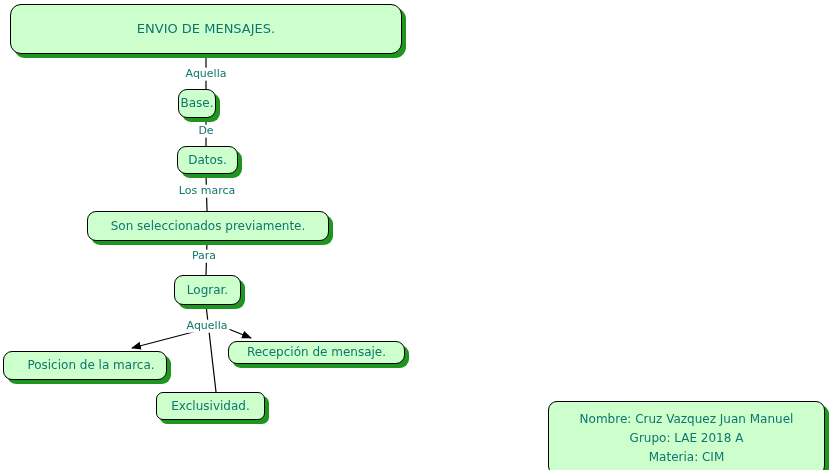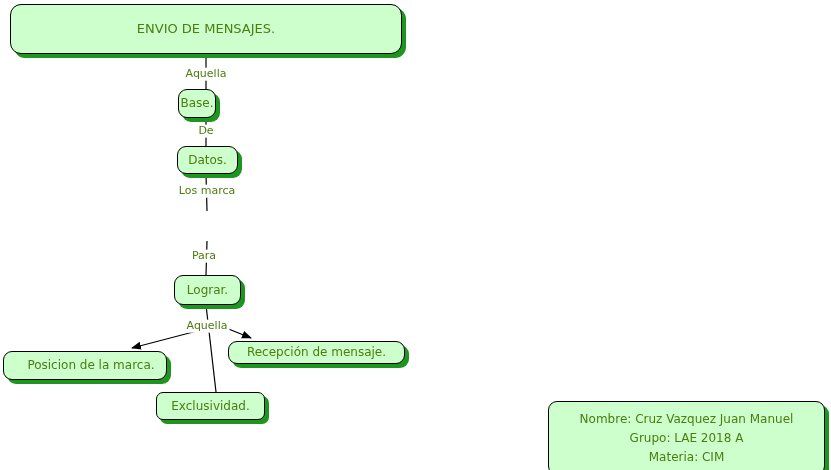--- a/index.html
+++ b/index.html
@@ -4,21 +4,21 @@
 <style>
   * { margin: 0; padding: 0; box-sizing: border-box; }
   html, body { background: #ffffff; }
   .canvas {
     position: relative;
     width: 831px;
     height: 470px;
     background: #ffffff;
     overflow: hidden;
     font-family: "DejaVu Sans", "Liberation Sans", sans-serif;
-    color: #4d7c0f;
+    color: #0f766e;
   }
   svg.links {
     position: absolute;
     left: 0; top: 0;
     width: 831px; height: 470px;
     pointer-events: none;
   }
   .node {
     position: absolute;
     display: flex;
@@ -96,20 +96,23 @@
   </div>
 
   <span class="link-label ll-de">De</span>
 
   <div class="node n-datos">
     <span>Datos.</span>
   </div>
 
   <span class="link-label ll-cuales">Los marca</span>
 
+  <div class="node n-son">
+    <span>Son seleccionados previamente.</span>
+  </div>
 
   <span class="link-label ll-para">Para</span>
 
   <div class="node n-lograr">
     <span>Lograr.</span>
   </div>
 
   <span class="link-label ll-aquella-2">Aquella</span>
 
   <div class="node n-posicion">

